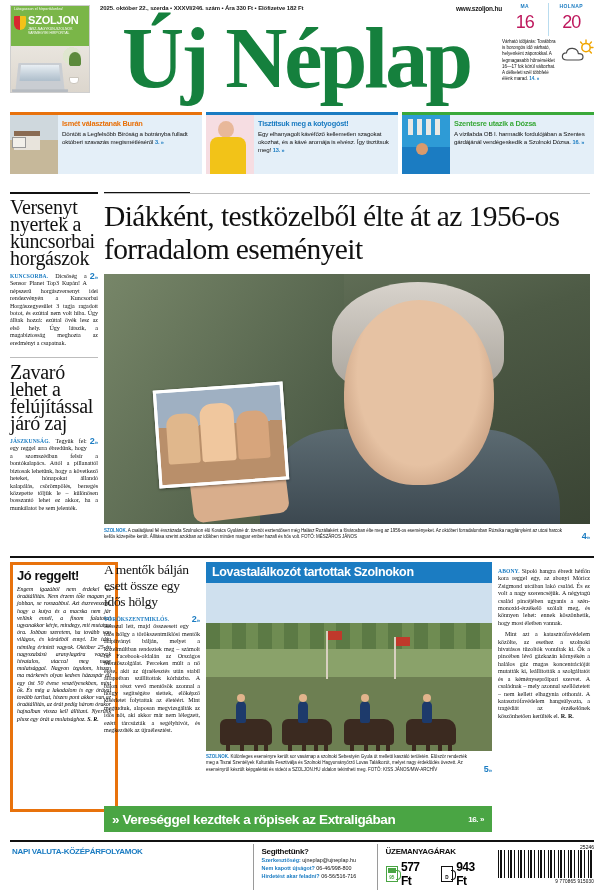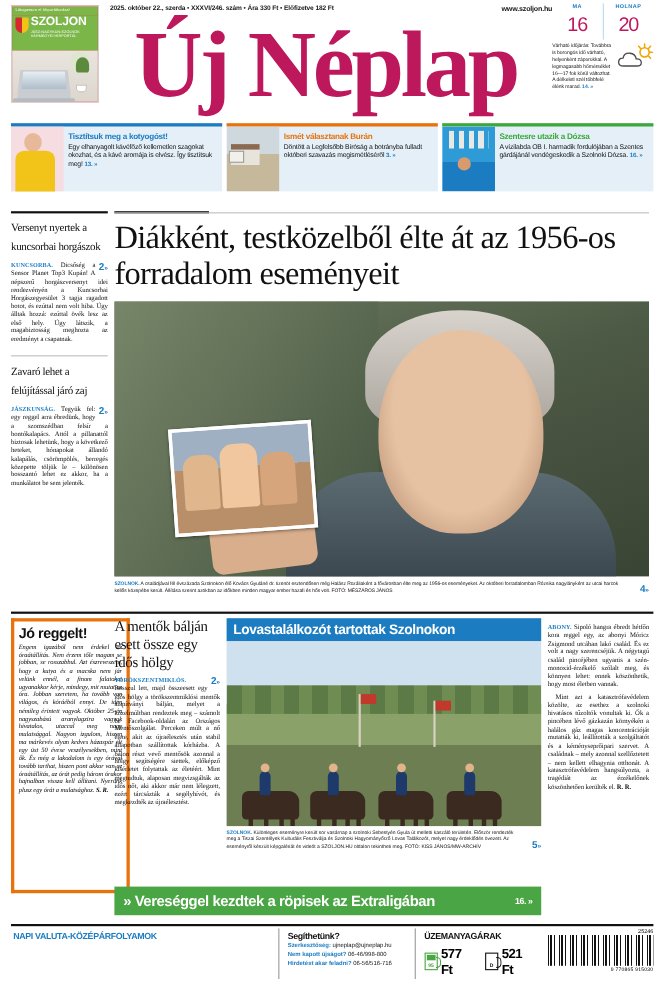--- a/index.html
+++ b/index.html
@@ -8,21 +8,21 @@
     background: #ffffff;
     font-family: "Liberation Sans", sans-serif;
     overflow: hidden;
   }
   .page { position: relative; width: 600px; height: 894px; background: #fff; }
 
   
   .masthead { position: relative; height: 108px; }
   .promo-box {
     position: absolute; left: 10px; top: 5px; width: 80px; height: 88px;
-    border: 1px solid #cfcfcf; overflow: hidden; background: #ef4444;
+    border: 1px solid #cfcfcf; overflow: hidden; background: #fca5a5;
   }
   .promo-top {
     height: 8px; background: #7ab648; color: #fff;
     font-size: 3.6px; letter-spacing: .1px; padding: 2px 2px 0 3px; line-height: 1;
   }
   .promo-green {
     height: 32px; background: #7ab648; position: relative; padding: 1px 3px 0 3px;
   }
   .promo-logo-row { display: flex; align-items: flex-start; gap: 2px; }
   .shield {
@@ -65,21 +65,21 @@
     font-size: 6px; font-weight: bold; color: #1a1a1a; letter-spacing: -.1px;
   }
   .weburl {
     position: absolute; right: 98px; top: 5px;
     font-size: 6.5px; font-weight: bold; color: #1a1a1a; letter-spacing: -.2px;
   }
   .logo {
     position: absolute; left: 96px; top: 14px; width: 400px;
     font-family: "Liberation Serif", serif;
     font-weight: bold; font-size: 86px; line-height: 88px;
-    color: #be185d; letter-spacing: -3px; text-align: center;
+    color: #15803d; letter-spacing: -3px; text-align: center;
   }
 
   .weather { position: absolute; right: 6px; top: 3px; width: 92px; }
   .w-cols { display: flex; }
   .w-col { flex: 1; text-align: center; }
   .w-col + .w-col { border-left: 1px solid #b9dcef; }
   .w-label { font-size: 5px; font-weight: bold; color: #1b7cc2; letter-spacing: .4px; }
   .w-temp { font-size: 18px; font-weight: normal; color: #be185d; line-height: 27px; letter-spacing: -1px; }
   .w-body { display: flex; margin-top: 3px; gap: 2px; }
   .w-text { font-size: 4.6px; line-height: 6.2px; color: #111; flex: 1; letter-spacing: -.05px; }
@@ -135,21 +135,21 @@
     content:""; position:absolute; left:14px; top:28px; width:12px; height:12px;
     background:#d99a6c; border-radius:50%;
   }
 
   .col-left { position: absolute; left: 10px; top: 192px; width: 88px; }
   .rule-top { height: 2px; background: #111; margin-bottom: 5px; }
   .hl-serif {
     font-family: "Liberation Serif", serif; font-weight: normal;
     color: #111; letter-spacing: -.3px;
   }
-  .side-head { font-size: 10px; line-height: 17px; }
+  .side-head { font-size: 20px; line-height: 17px; }
   .kicker { font-size: 5.6px; font-weight: bold; color: #1b7cc2; letter-spacing: .1px; }
   .body-serif {
     font-family: "Liberation Serif", serif; font-size: 6.1px; line-height: 7.4px;
     color: #111; text-align: justify; letter-spacing: -.05px;
   }
   .pgbox {
     display: inline-block; color: #1b7cc2; font-weight: bold;
     font-family: "Liberation Sans", sans-serif; font-size: 9px; float: right;
     margin-left: 3px;
   }
@@ -342,37 +342,37 @@
             <circle cx="26" cy="8.6" r="4.2" fill="none" stroke="#f0a500" stroke-width="1.5"></circle>
             <path d="M7 21 Q2 21 2.4 17 Q2.8 13.6 6.4 13.8 Q7.4 9 12.6 9.4 Q17.6 9.8 18.4 14.6 Q23 14.4 23 18 Q23 21 19 21 Z" fill="#ffffff" stroke="#4a4a4a" stroke-width="1.2"></path>
           </svg>
         </div>
       </div>
     </div>
   </div>
 
   <div class="teasers">
 
+    <div class="teaser">
+      <div class="t-img">
+          <div class="img-village"></div>
+        </div>
+      <div class="t-body">
+        <div class="t-title">Ismét választanak Burán</div>
+        <div class="t-text"><span>Döntött a Legfelsőbb Bíróság a botrányba fulladt októberi szavazás megismétléséről</span> <span class="pg">3. »</span></div>
+      </div>
+    </div>
+
     <div class="teaser blue">
       <div class="t-img">
           <div class="img-woman"></div>
         </div>
       <div class="t-body">
         <div class="t-title">Tisztítsuk meg a kotyogóst!</div>
         <div class="t-text"><span>Egy elhanyagolt kávéfőző kellemetlen szagokat okozhat, és a kávé aromája is elvész. Így tisztítsuk meg!</span> <span class="pg">13. »</span></div>
-      </div>
-    </div>
-
-    <div class="teaser">
-      <div class="t-img">
-          <div class="img-village"></div>
-        </div>
-      <div class="t-body">
-        <div class="t-title">Ismét választanak Burán</div>
-        <div class="t-text"><span>Döntött a Legfelsőbb Bíróság a botrányba fulladt októberi szavazás megismétléséről</span> <span class="pg">3. »</span></div>
       </div>
     </div>
 
     <div class="teaser green">
       <div class="t-img">
           <div class="img-pool"></div>
         </div>
       <div class="t-body">
         <div class="t-title">Szentesre utazik a Dózsa</div>
         <div class="t-text"><span>A vízilabda OB I. harmadik fordulójában a Szentes gárdájánál vendégeskedik a Szolnoki Dózsa.</span> <span class="pg">16. »</span></div>
@@ -529,21 +529,21 @@
         <div class="fuel">
           <div class="pump green">
               <span>95</span>
             </div>
           <div class="fuel-price">577 Ft</div>
         </div>
         <div class="fuel">
           <div class="pump">
               <span>D</span>
             </div>
-          <div class="fuel-price">521 Ft</div>
+          <div class="fuel-price">943 Ft</div>
         </div>
       </div>
     </div>
 
     <div class="barcode-wrap">
       <div class="barcode-top">25246</div>
       <div class="barcode"></div>
       <div class="barcode-num">9 770865 915030</div>
     </div>
   </div>

